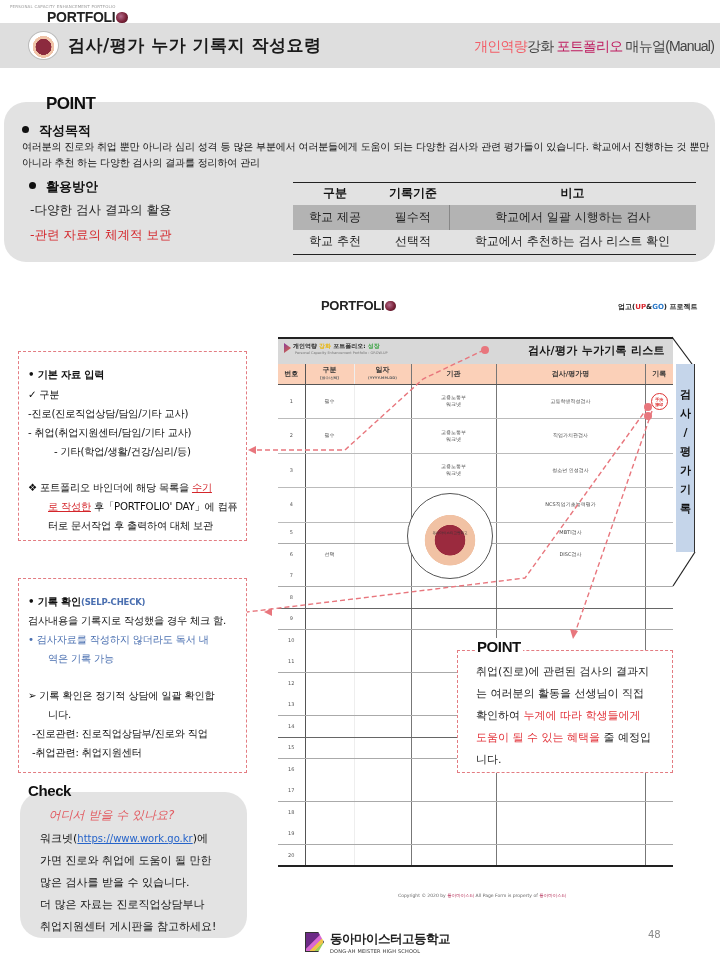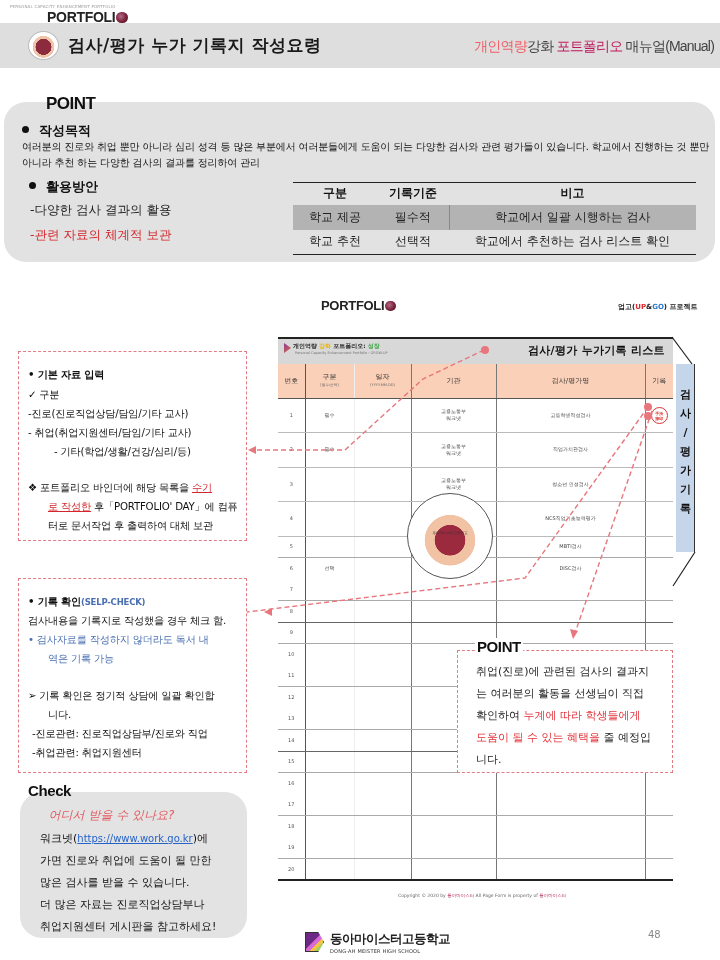--- a/index.html
+++ b/index.html
@@ -49,21 +49,21 @@
   .form-head-sub .y { color: #e8b400; } .form-head-sub .g { color: #3aa343; }
   .form-head-sub2 { left: 295px; top: 351px; font-size: 3.5px; color: #777; }
   .form-head-icon { left: 284px; top: 343px; width: 7px; height: 10px; background: linear-gradient(135deg, #8a3c9a, #e06a3a); clip-path: polygon(0 0, 100% 50%, 0 100%); }
   .form-list-title { left: 492px; top: 343px; font-size: 11px; font-weight: 700; color: #111; letter-spacing: 0.3px; margin-left: 36px; }
 
   .corner-diag { left: 672px; top: 336px; width: 26px; height: 30px; }
   .side-tab { left: 676px; top: 364px; width: 19px; height: 188px; background: #c5d5ea; border-right: 1px solid #333; }
   .side-tab-text { left: 676px; top: 385px; width: 19px; font-size: 11px; font-weight: 700; color: #111; text-align: center; line-height: 19px; }
 
   .grid { left: 278px; top: 364px; width: 395px; border-collapse: collapse; font-size: 5px; color: #444; table-layout: fixed; }
-  .grid th { background: #fbd0b8; font-weight: 400; height: 34px; font-size: 7px; color: #333; border-bottom: 1.5px solid #555; line-height: 8px; }
+  .grid th { background: #fbd0b8; font-weight: 700; height: 20px; font-size: 7px; color: #333; border-bottom: 1.5px solid #555; line-height: 8px; }
   .grid th small { display: block; font-size: 3.6px; color: #666; }
   .grid td { text-align: center; vertical-align: middle; line-height: 7px; }
   .grid td.c-no { color: #555; }
   .grid tr.r-big td { height: 34.5px; border-bottom: 1px solid #bbb; }
   .grid tr.r-sm td { height: 21.5px; }
   .grid tr.r-sm.line td { border-bottom: 1px solid #aaa; }
   .grid tr.r-sm.dark td { border-bottom: 1px solid #666; }
   .grid tr.r-last td { border-bottom: 2px solid #222; }
   .grid .vl-thick { border-left: 1.5px solid #555; }
   .grid .vl-thin { border-left: 1px solid #eee; }

